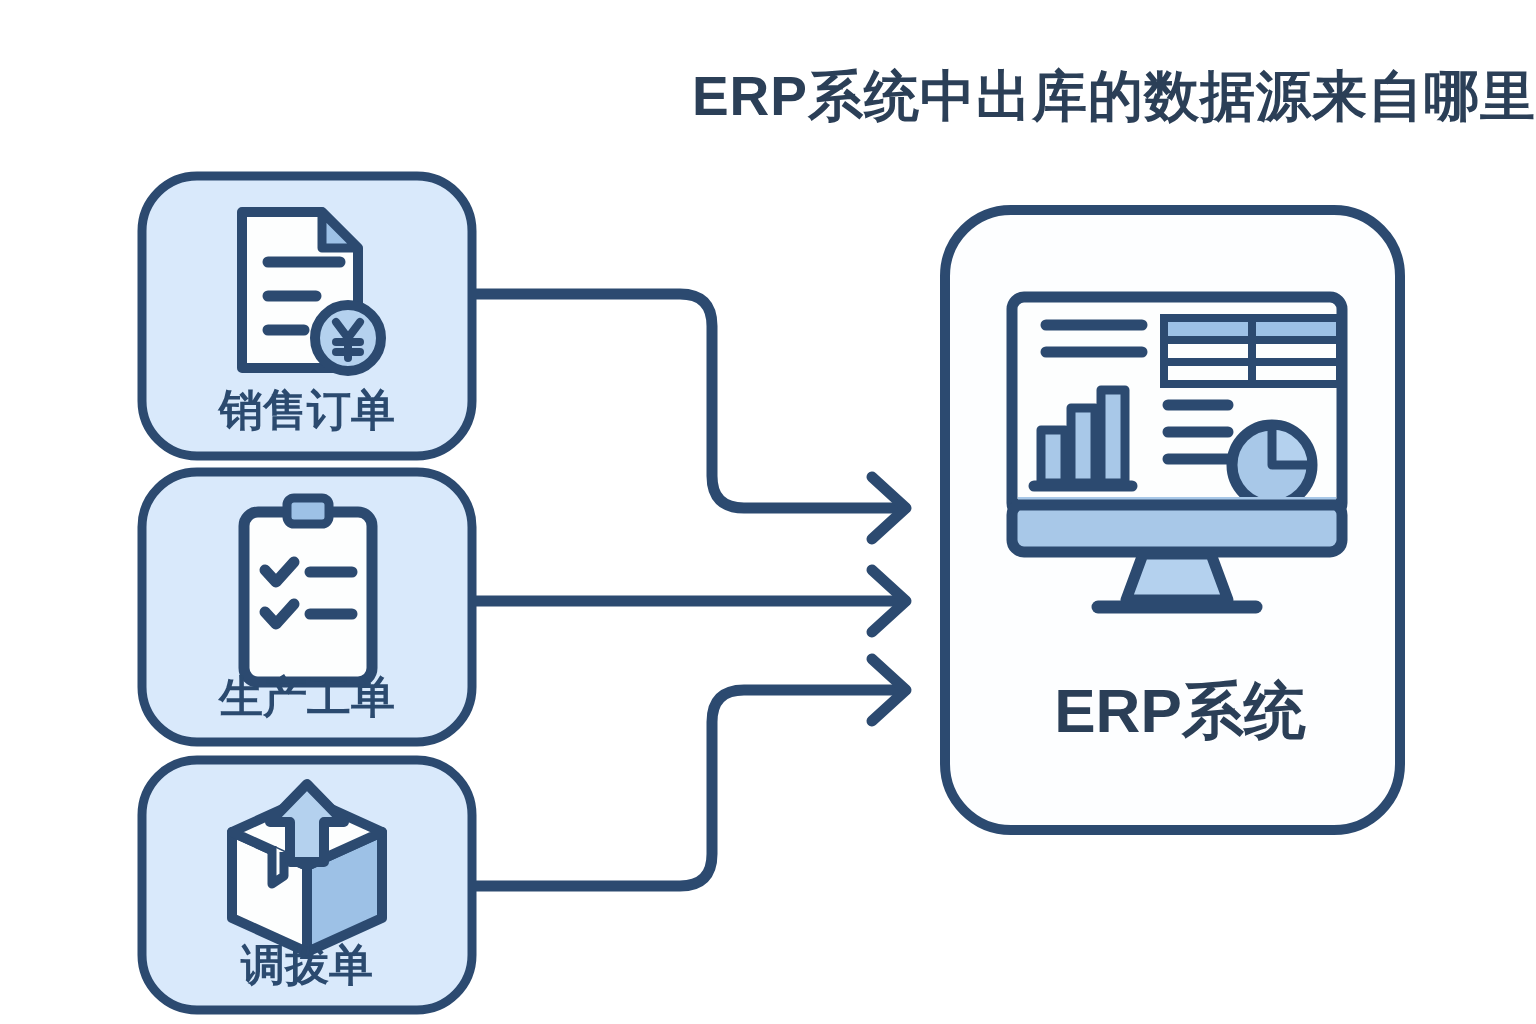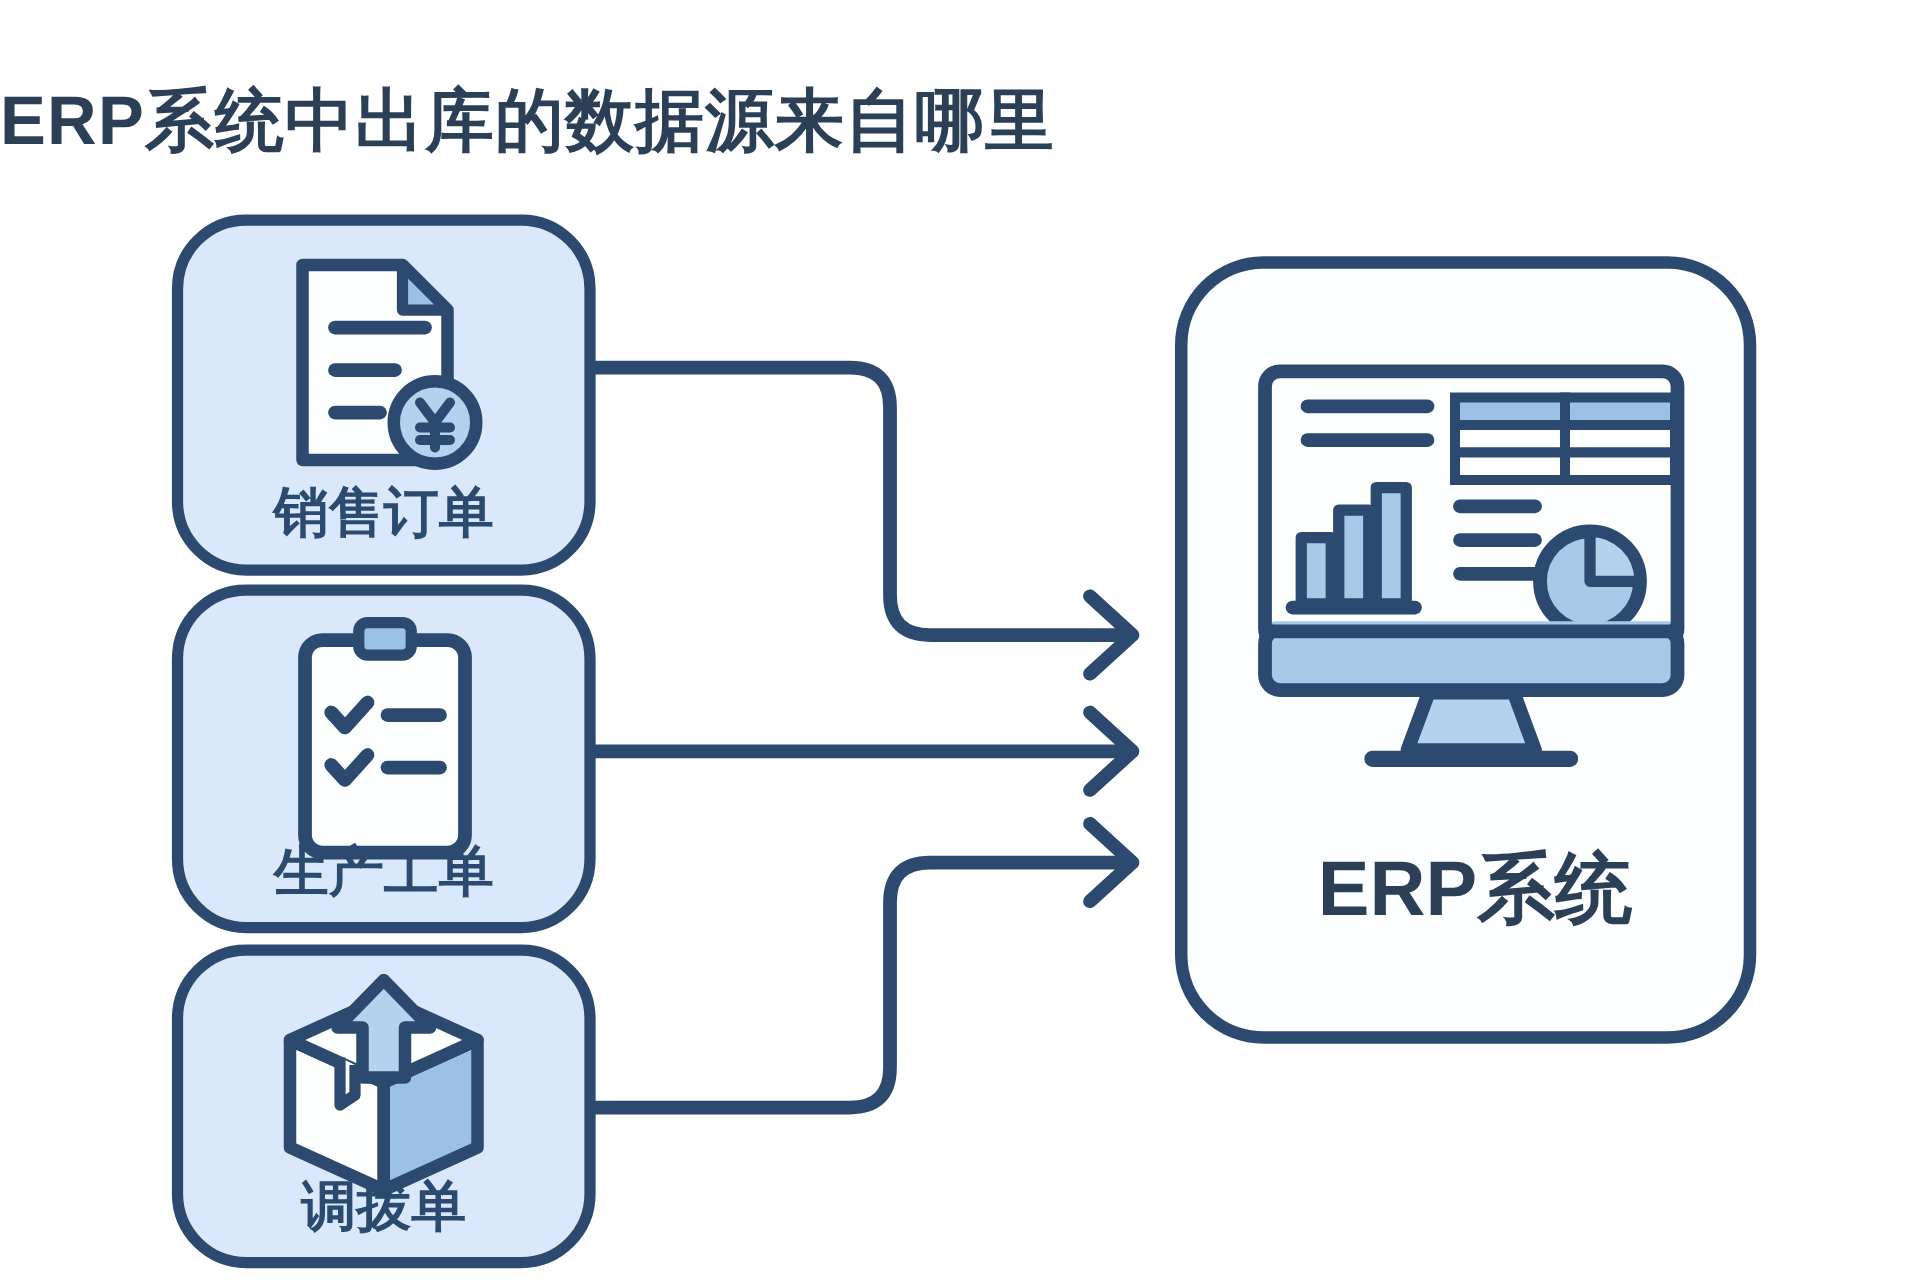--- a/index.html
+++ b/index.html
@@ -18,21 +18,21 @@
     position: relative;
     width: 1536px;
     height: 1024px;
     background: #ffffff;
   }
   #page-title {
     position: absolute;
     left: 0;
     top: 60px;
     width: 1536px;
-    text-align: left;
+    text-align: right;
     font-size: 55px;
     font-weight: 700;
     letter-spacing: 1px;
     color: #2b3f57;
     white-space: nowrap;
   }
   #diagram {
     position: absolute;
     left: 0;
     top: 0;

